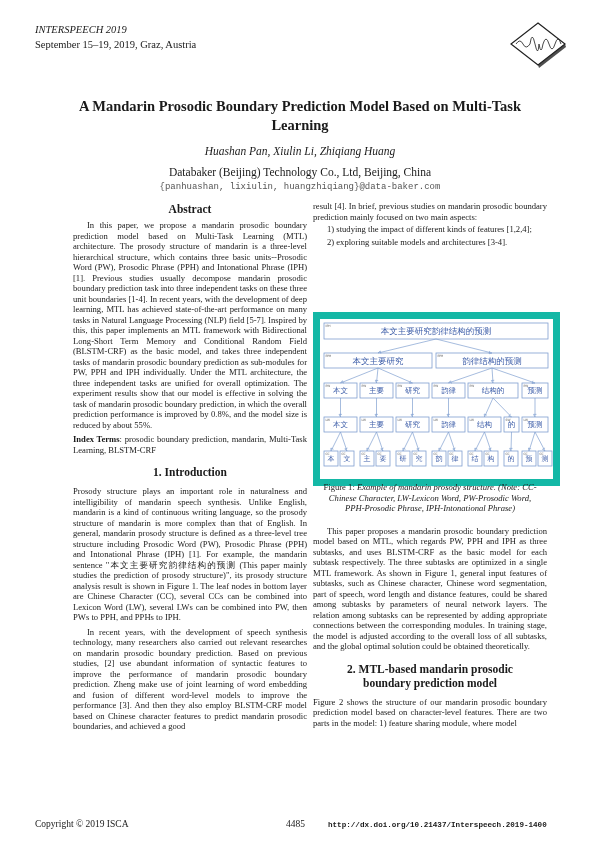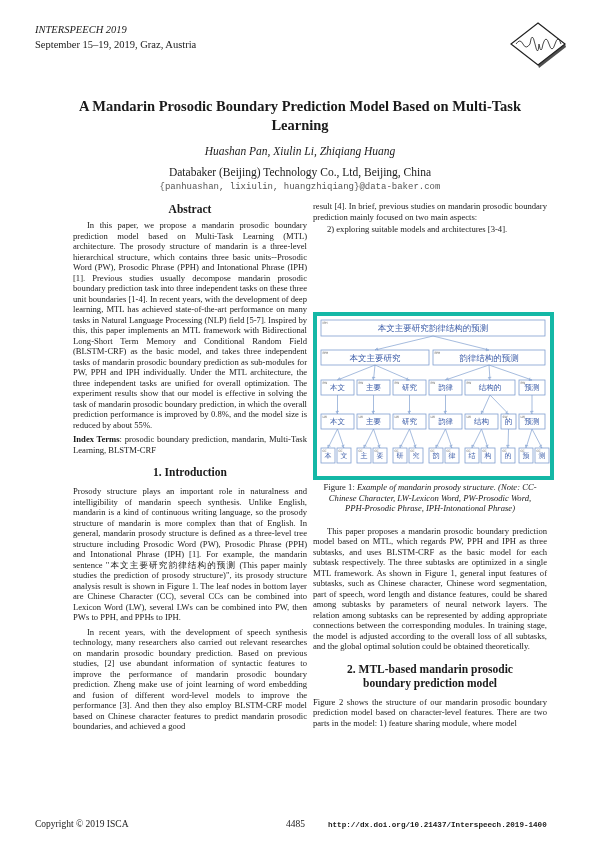--- a/index.html
+++ b/index.html
@@ -15,21 +15,21 @@
   .affil { left: 60px; top: 166px; width: 480px; text-align: center; font-size: 11.5px; font-family: Liberation Serif, serif; }
   .email { left: 60px; top: 182px; width: 480px; text-align: center; font-size: 9px;
            font-family: "Liberation Mono", "DejaVu Sans Mono", monospace; color: #555; }
   .col { width: 234px; font-size: 8.6px; line-height: 10.5px; text-align: justify; }
   .lcol { left: 57px; margin-left: 16px; }
   .rcol { left: 313px; }
   .sec-h { text-align: center; font-weight: bold; font-size: 11.5px; line-height: 14px; }
   p { margin: 0; }
   .ind { text-indent: 14px; }
   .gap { height: 4px; }
-  .fig { left: 313px; top: 312px; width: 233px; height: 160px; border: 4px solid #14b8a6; }
+  .fig { left: 313px; top: 312px; width: 233px; height: 160px; border: 7px solid #14b8a6; }
   .caption { text-align: center; font-style: italic; font-size: 8.6px; line-height: 10.5px; }
   .caption .n { font-style: normal; }
   .footer { top: 819px; font-size: 9.5px; }
   .doi { font-family: "Liberation Mono", "DejaVu Sans Mono", monospace; font-weight: bold; font-size: 7.6px; top: 821px; left: 320px; padding-left: 8px; }
   svg text { font-family: "DejaVu Sans", sans-serif; }
 </style>
 </head>
 <body>
 
 <div class="abs conf">
@@ -57,20 +57,21 @@
   <div style="height:10px;"></div>
   <div class="sec-h">1.   Introduction</div>
   <div style="height:7px;"></div>
   <p>Prosody structure plays an important role in naturalness and intelligibility of mandarin speech synthesis. Unlike English, mandarin is a kind of continuous writing language, so the prosody structure of mandarin is more complex than that of English. In general, mandarin prosody structure is defined as a three-level tree structure including Prosodic Word (PW), Prosodic Phrase (PPH) and Intonational Phrase (IPH) [1]. For example, the mandarin sentence "本文主要研究韵律结构的预测 (This paper mainly studies the prediction of prosody structure)", its prosody structure analysis result is shown in Figure 1. The leaf nodes in bottom layer are Chinese Character (CC), several CCs can be combined into Lexicon Word (LW), several LWs can be combined into PW, then PWs to PPH, and PPHs to IPH.</p>
   <div class="gap"></div>
   <p class="ind">In recent years, with the development of speech synthesis technology, many researchers also carried out relevant researches on mandarin prosodic boundary prediction. Based on previous studies, [2] use abundant information of syntactic features to improve the performance of mandarin prosodic boundary prediction. Zheng make use of joint learning of word embedding and fusion of different word-level models to improve the performance [3]. And then they also employ BLSTM-CRF model based on Chinese character features to predict mandarin prosodic boundaries, and achieved a good</p>
 </div>
 
 <div class="abs col rcol" style="top:201px;">
   <p>result [4]. In brief, previous studies on mandarin prosodic boundary prediction mainly focused on two main aspects:</p>
+  <p style="margin-top:2px; padding-left:14px;">1) studying the impact of different kinds of features [1,2,4];</p>
   <p style="margin-top:2px; padding-left:14px;">2) exploring suitable models and architectures [3-4].</p>
 </div>
 
 <div class="abs fig">
   <svg id="fig1" width="233" height="160" viewBox="0 0 233 160">
       <rect x="4" y="4" width="224" height="16" fill="#fff" stroke="#7f9fd0" stroke-width="0.8"></rect>
       <text x="5.5" y="8" font-size="3" fill="#555">IPH</text>
       <text x="116" y="15.23" font-size="8.5" text-anchor="middle" fill="#3b5ca8">本文主要研究韵律结构的预测</text>
       <rect x="4" y="34" width="108" height="15" fill="#fff" stroke="#7f9fd0" stroke-width="0.8"></rect>
       <text x="5.5" y="38" font-size="3" fill="#555">PPH</text>

